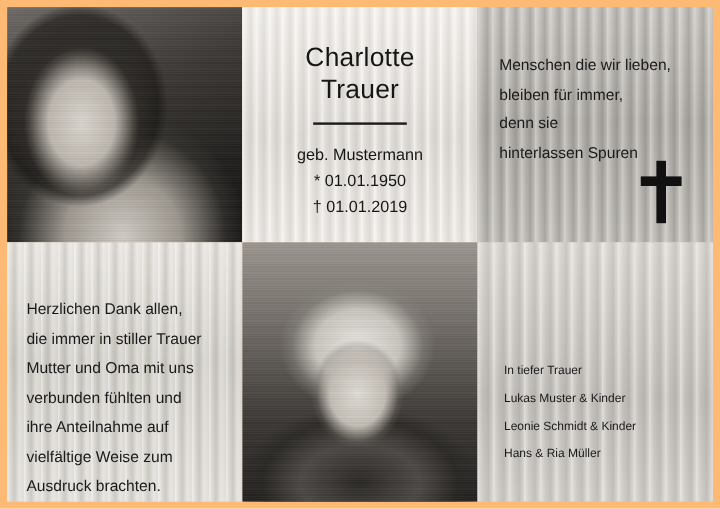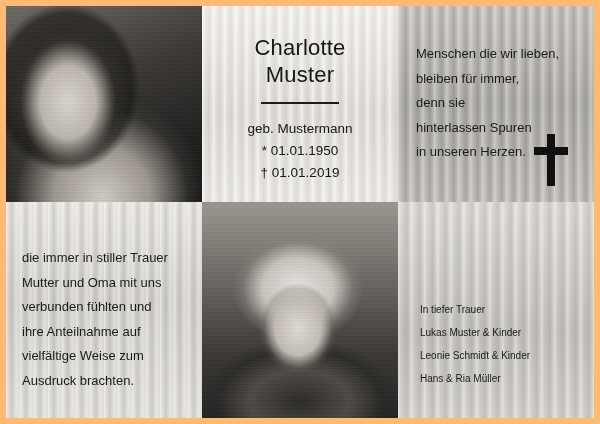--- a/index.html
+++ b/index.html
@@ -188,44 +188,44 @@
 <div class="card">
   <div class="grid">
 
     <div class="cell photo photo-young">
       <div class="photo-grain"></div>
     </div>
 
     <div class="cell wood-light">
       <div class="txt name-block">
         <div class="name-line">Charlotte</div>
-        <div class="name-line">Muster</div>
+        <div class="name-line">Trauer</div>
         <div class="rule"></div>
         <div class="sub-line">geb. Mustermann</div>
         <div class="sub-line">* 01.01.1950</div>
         <div class="sub-line">† 01.01.2019</div>
       </div>
     </div>
 
     <div class="cell wood-dark">
       <div class="txt quote">
         <div>Menschen die wir lieben,</div>
         <div>bleiben für immer,</div>
         <div>denn sie</div>
         <div>hinterlassen Spuren</div>
-        <div>in unseren Herzen.</div>
       </div>
       <div class="cross">
         <div class="v"></div>
         <div class="h"></div>
       </div>
     </div>
 
     <div class="cell wood">
       <div class="txt thanks">
+        <div>Herzlichen Dank allen,</div>
         <div>die immer in stiller Trauer</div>
         <div>Mutter und Oma mit uns</div>
         <div>verbunden fühlten und</div>
         <div>ihre Anteilnahme auf</div>
         <div>vielfältige Weise zum</div>
         <div>Ausdruck brachten.</div>
       </div>
     </div>
 
     <div class="cell photo photo-old">

